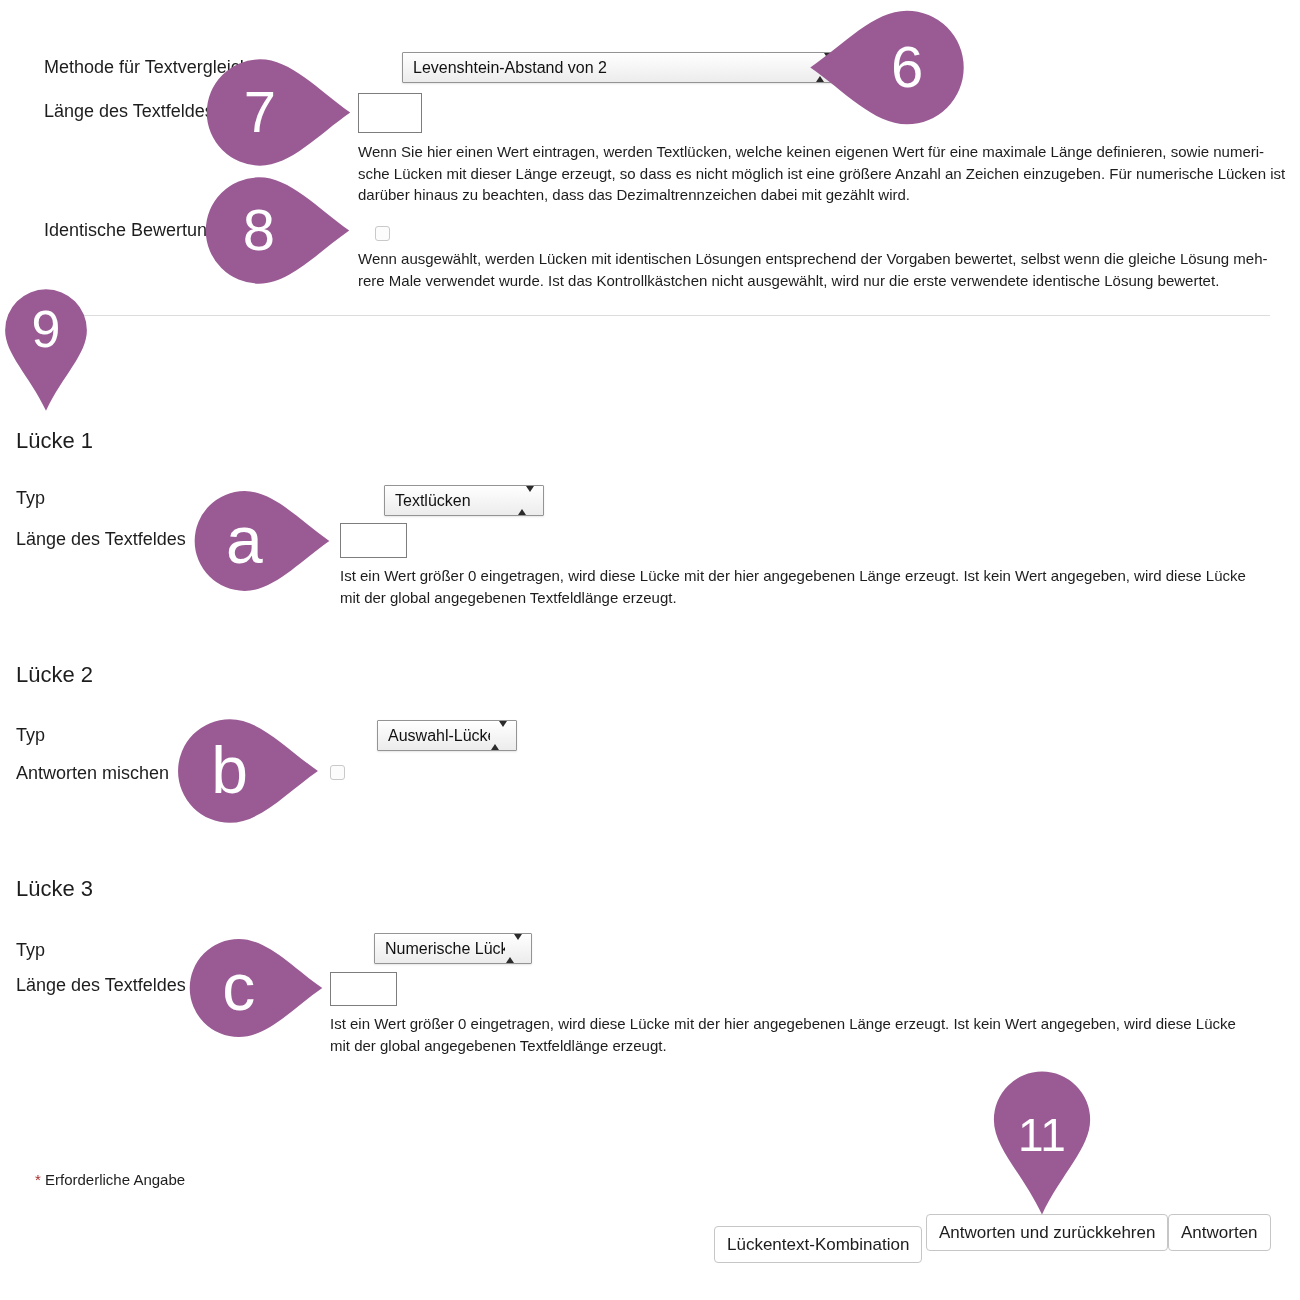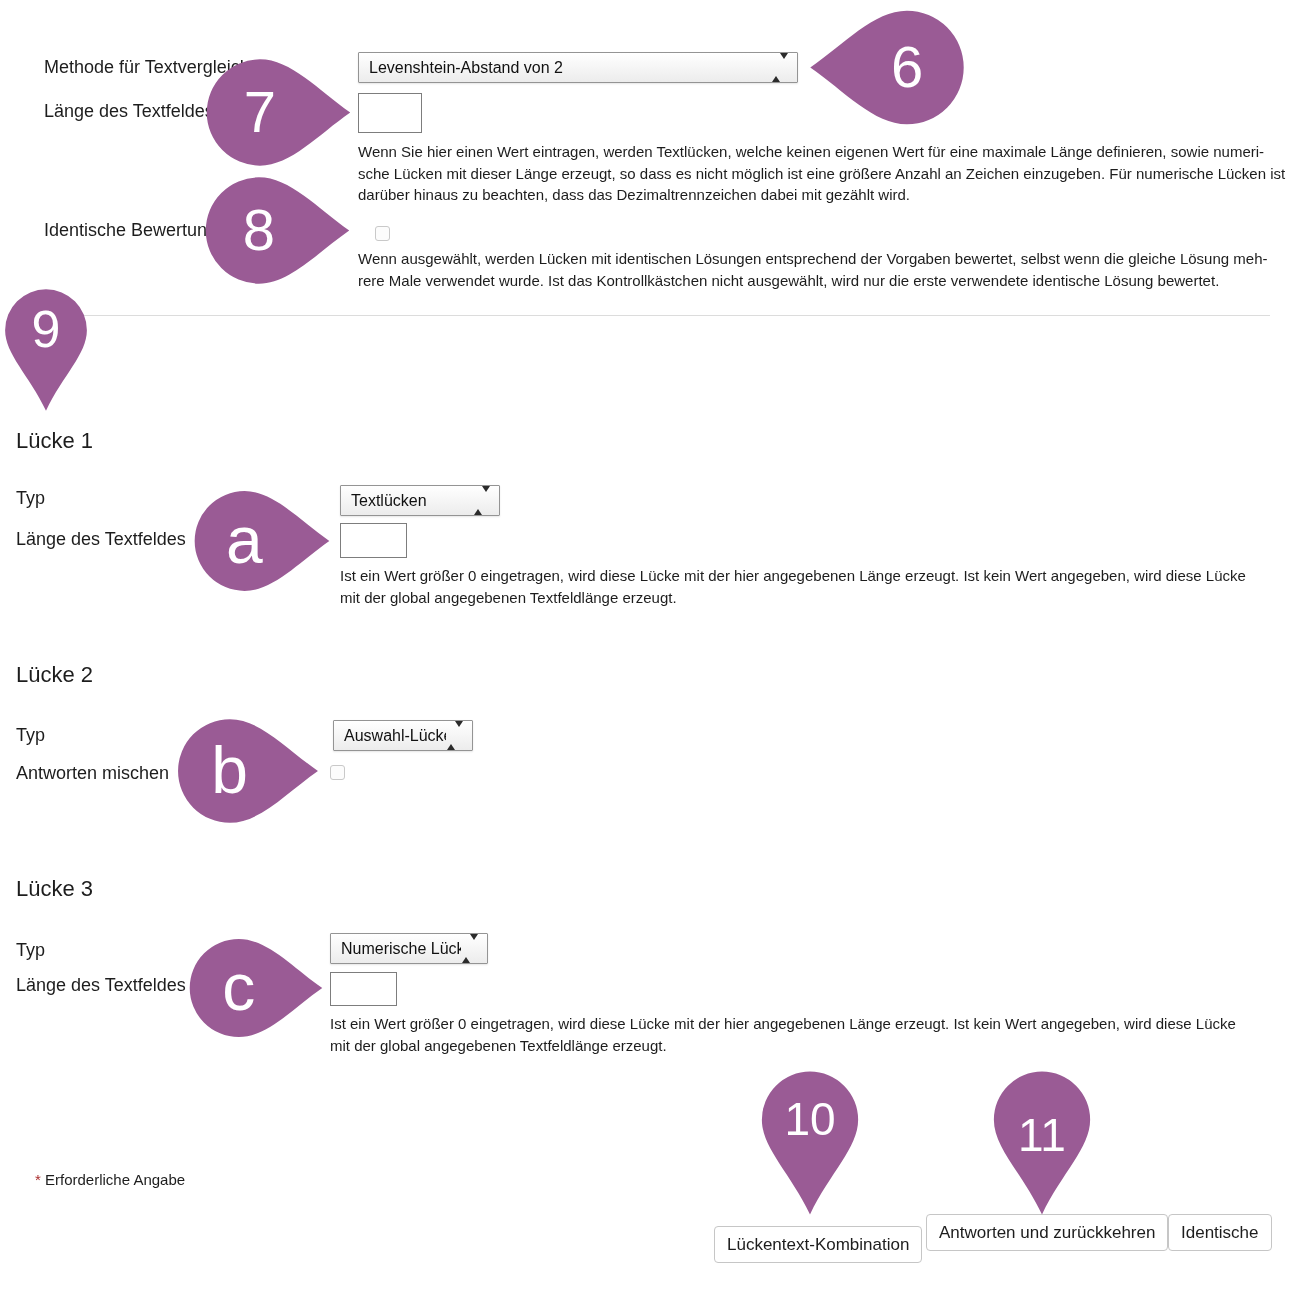--- a/index.html
+++ b/index.html
@@ -10,21 +10,21 @@
   .abs{position:absolute;}
   .label{font-size:18px;line-height:22px;color:#1d1d1d;white-space:nowrap;}
   .heading{font-size:22px;line-height:26px;color:#1d1d1d;white-space:nowrap;}
   .help{font-size:15px;line-height:21.5px;color:#1d1d1d;white-space:pre-line;width:1000px;}
   .divider{height:1px;background:#dcdcdc;}
   
   .select{
     box-sizing:border-box;height:31px;border:1px solid #949494;border-radius:1px;
     background:linear-gradient(#ffffff,#ececec);
     box-shadow:0 1px 2px rgba(0,0,0,0.10);
-    display:flex;align-items:center;padding:0 26px 0 10px;cursor:default;
+    display:flex;align-items:center;padding:0 26px 0 10px;cursor:default;margin-left:44px;
   }
   .select .sel-text{font-size:16px;color:#111;white-space:nowrap;overflow:hidden;}
   .sel-arrows{position:absolute;right:9px;top:50%;transform:translateY(-50%);}
   .sel-arrows .up{width:0;height:0;border-left:4.5px solid transparent;border-right:4.5px solid transparent;border-bottom:6px solid #2b2b2b;margin-bottom:2.5px;}
   .sel-arrows .dn{width:0;height:0;border-left:4.5px solid transparent;border-right:4.5px solid transparent;border-top:6px solid #2b2b2b;}
   .tinput{
     box-sizing:border-box;border:1px solid #7d7d7d;background:#fff;border-radius:0;
     font-family:inherit;font-size:16px;padding:2px 4px;outline:none;
   }
   .checkbox{
@@ -101,21 +101,21 @@
   </div>
   <div class="abs label" style="left:16px;top:974px;">Länge des Textfeldes</div>
   <input class="abs tinput" style="left: 330px; top: 972px; width: 67px; height: 34px;" value="">
   <div class="abs help" style="left:330px;top:1013px;">Ist ein Wert größer 0 eingetragen, wird diese Lücke mit der hier angegebenen Länge erzeugt. Ist kein Wert angegeben, wird diese Lücke
 mit der global angegebenen Textfeldlänge erzeugt.</div>
 
   <div class="abs required-note" style="left:35px;top:1170px;"><span class="required-star">*</span> <span>Erforderliche Angabe</span></div>
 
   <button class="btn" style="left:714px;top:1214px;margin-top:12px;">Lückentext-Kombination</button>
   <button class="btn" style="left:926px;top:1214px;">Antworten und zurückkehren</button>
-  <button class="btn" style="left:1168px;top:1214px;">Identische</button>
+  <button class="btn" style="left:1168px;top:1214px;">Antworten</button>
 
   <div class="marker tip-left" style="left:808px;top:5px;width:158px;height:125px;">
     <svg viewBox="0 0 166 132">
         <path d="M104 6 A60 60 0 1 1 104 126 C69 126 38 91 2 66 C38 41 69 6 104 6 Z"></path>
       </svg>
     <span class="marker-label" style="font-size:58px;">6</span>
   </div>
 
   <div class="marker tip-right" style="left:205px;top:54px;width:147px;height:117px;">
     <svg viewBox="0 0 166 132">
@@ -152,26 +152,20 @@
     <span class="marker-label" style="font-size:66px;">b</span>
   </div>
 
   <div class="marker tip-right" style="left:188px;top:934px;width:136px;height:108px;">
     <svg viewBox="0 0 166 132">
         <path d="M62 6 A60 60 0 1 0 62 126 C97 126 128 91 164 66 C128 41 97 6 62 6 Z"></path>
       </svg>
     <span class="marker-label" style="font-size:66px;">c</span>
   </div>
 
-  <div class="marker tip-down" style="left:757px;top:1070px;width:106px;height:146px;">
-    <svg viewBox="0 0 132 182">
-        <path d="M6 62 A60 60 0 1 1 126 62 C126 97 91 128 66 180 C41 128 6 97 6 62 Z"></path>
-      </svg>
-    <span class="marker-label" style="font-size:46px;">10</span>
-  </div>
 
   <div class="marker tip-down" style="left:989px;top:1070px;width:106px;height:146px;">
     <svg viewBox="0 0 132 182">
         <path d="M6 62 A60 60 0 1 1 126 62 C126 97 91 128 66 180 C41 128 6 97 6 62 Z"></path>
       </svg>
     <span class="marker-label" style="font-size:46px;margin-top:16px;">11</span>
   </div>
 
 </div>
 

